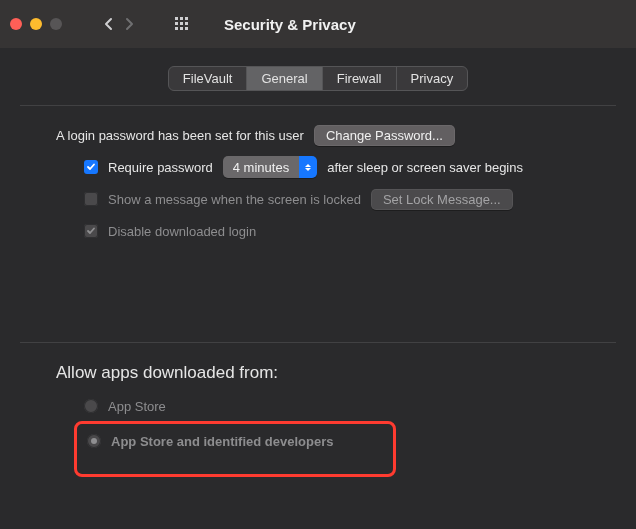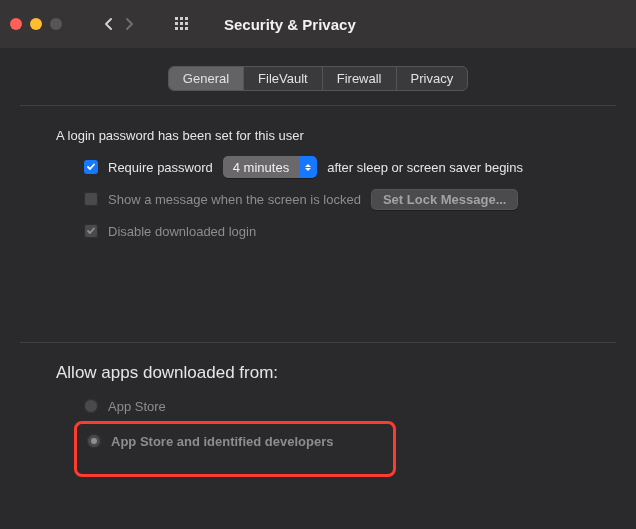--- a/index.html
+++ b/index.html
@@ -80,21 +80,21 @@
   .btn {
     background: #625f61;
     border: 0;
     border-radius: 5px;
     color: #f0f0f0;
     font-size: 13px;
     padding: 3px 12px;
     cursor: default;
     box-shadow: inset 0 0 0 1px rgba(255,255,255,0.06), 0 1px 0 rgba(0,0,0,0.3);
   }
-  .btn.dim { background: #4b4a4c; color: #a3a3a5; font-weight: bold; }
+  .btn.dim { background: #4b4a4c; color: #a3a3a5; }
 
   .checkbox {
     width:14px; height:14px; border-radius:3px;
     display:inline-flex; align-items:center; justify-content:center;
     flex-shrink:0;
   }
   .checkbox.on { background:#1677ff; }
   .checkbox.off { background:#4a494b; box-shadow: inset 0 0 0 1px #2f2f31; }
   .checkbox svg { display:block; }
 
@@ -187,31 +187,32 @@
     </svg>
   </span>
   <div class="win-title">Security &amp; Privacy</div>
   <div class="spacer"></div>
 </div>
 
 <div class="content">
 
   <div class="tabs-row">
     <div class="seg">
+      <div class="tab">FileVault</div>
       <div class="tab active">General</div>
-      <div class="tab">FileVault</div>
       <div class="tab">Firewall</div>
       <div class="tab">Privacy</div>
     </div>
   </div>
 
   <div class="panel">
 
     <div class="row">
       <span>A login password has been set for this user</span>
+      <button class="btn">Change Password...</button>
     </div>
 
     <div class="row indent">
       <span class="checkbox on">
         <svg width="10" height="10" viewBox="0 0 10 10">
             <path d="M2 5 L4 7 L8 2.5" stroke="#fff" stroke-width="1.8" fill="none" stroke-linecap="round" stroke-linejoin="round"></path>
           </svg>
       </span>
       <span class="label">Require password</span>
       <span class="select">

